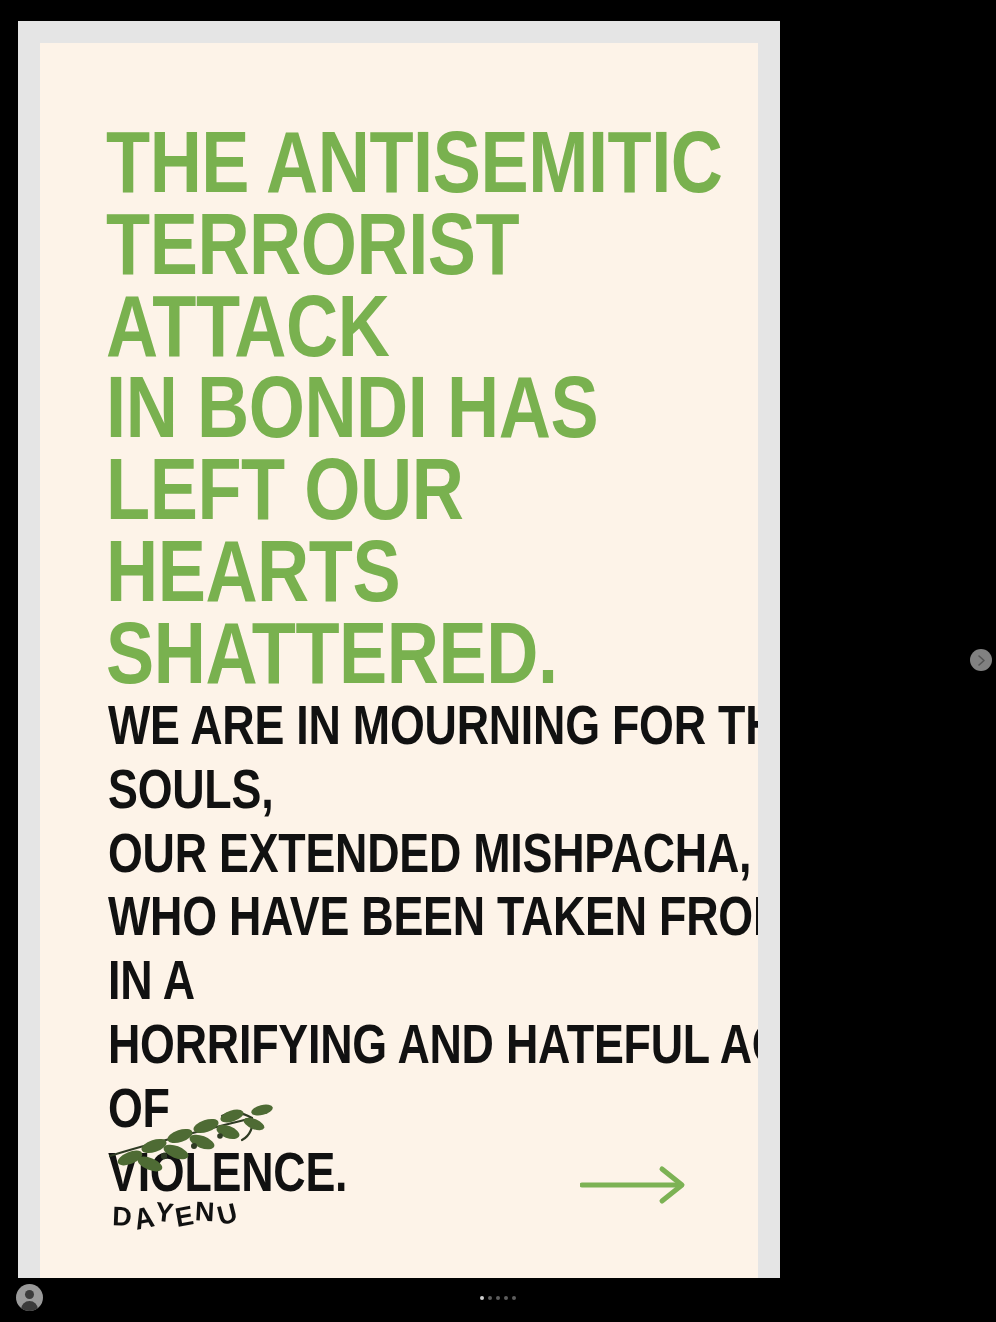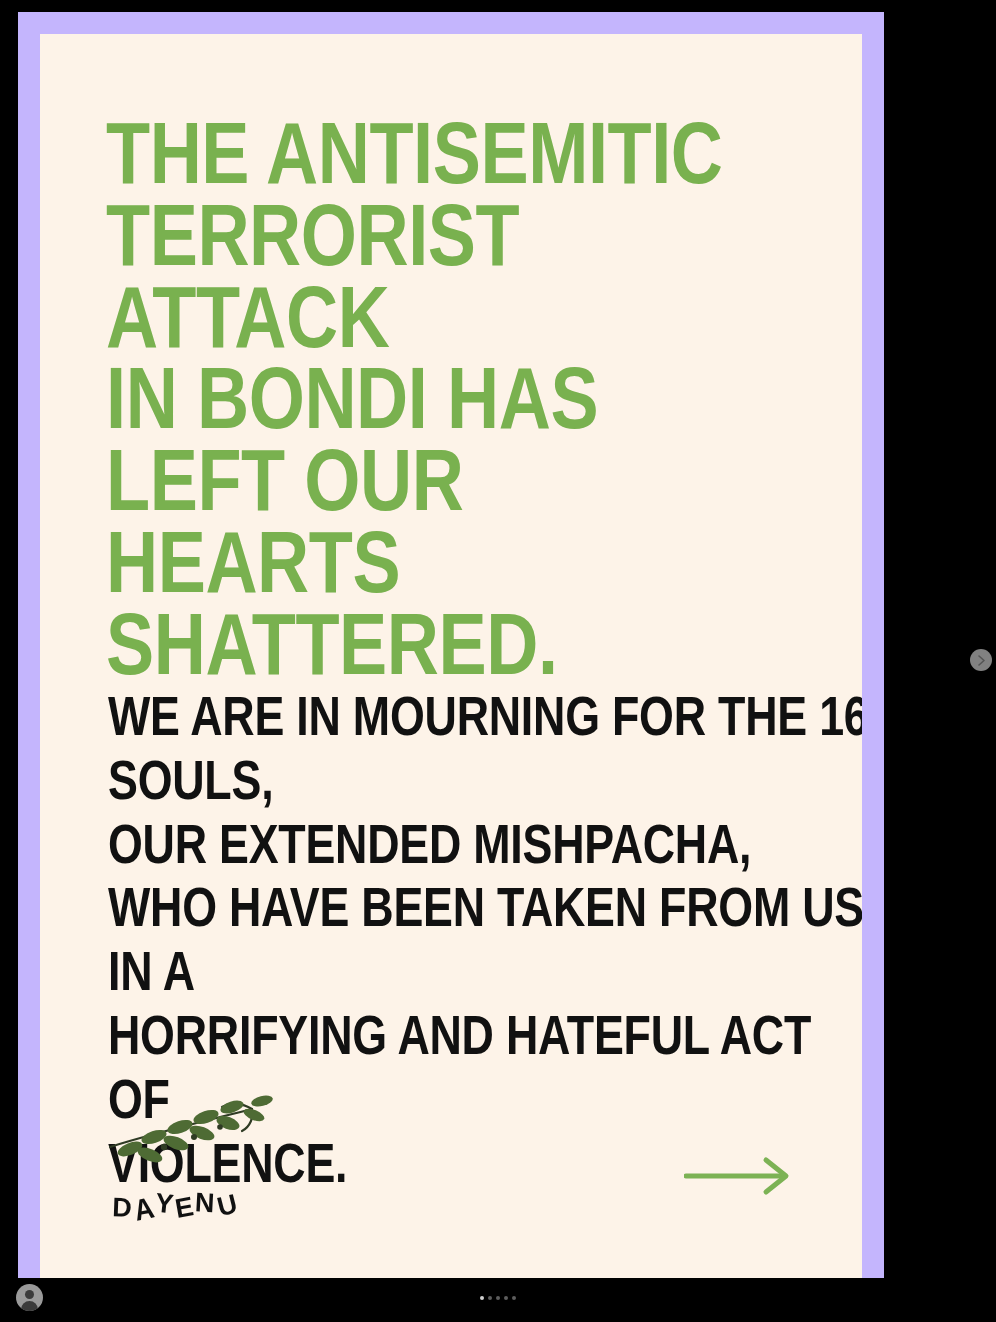--- a/index.html
+++ b/index.html
@@ -12,24 +12,24 @@
     height: 1322px;
     font-family: "Liberation Sans", sans-serif;
     overflow: hidden;
     position: relative;
   }
 
   
   .post-frame {
     position: absolute;
     left: 18px;
-    top: 12px;
-    width: 866px;
+    top: 21px;
+    width: 762px;
     height: 1298px;
-    background: #c4b5fd;
+    background: #e5e5e5;
     box-sizing: border-box;
   }
 
   
   .canvas {
     position: absolute;
     left: 22px;
     top: 22px;
     right: 22px;
     bottom: 28px;

